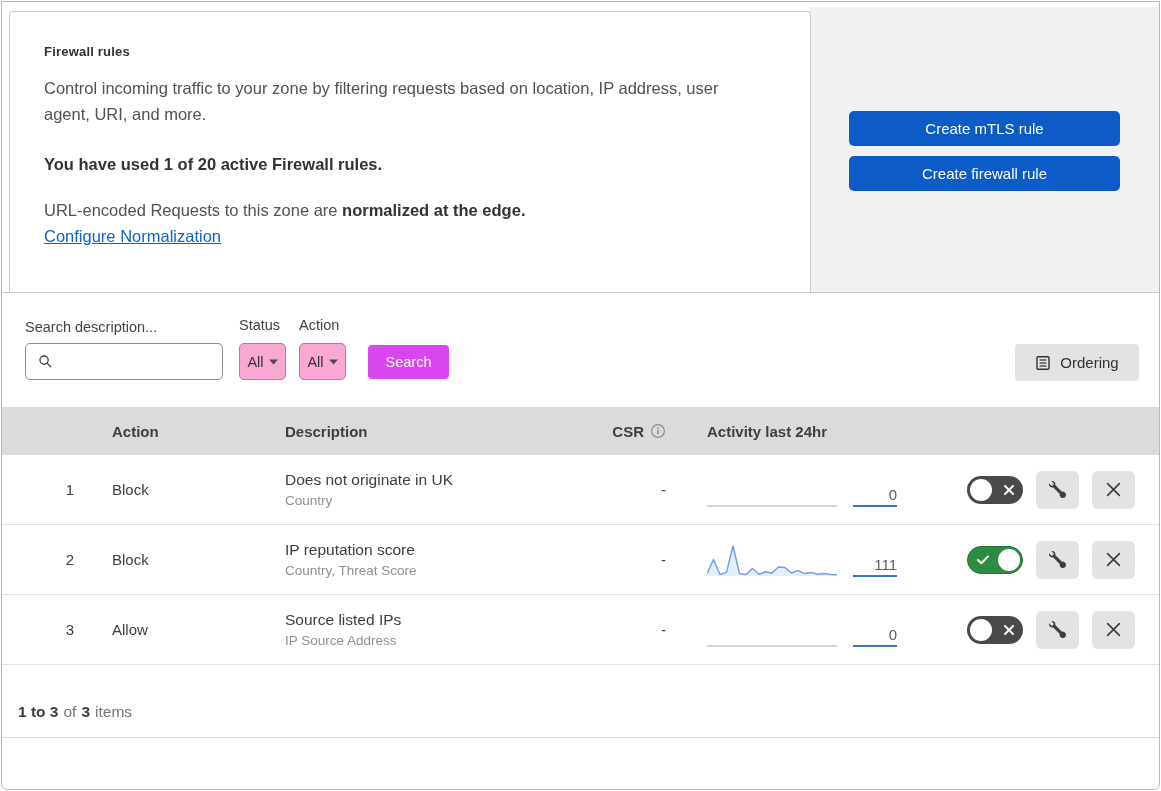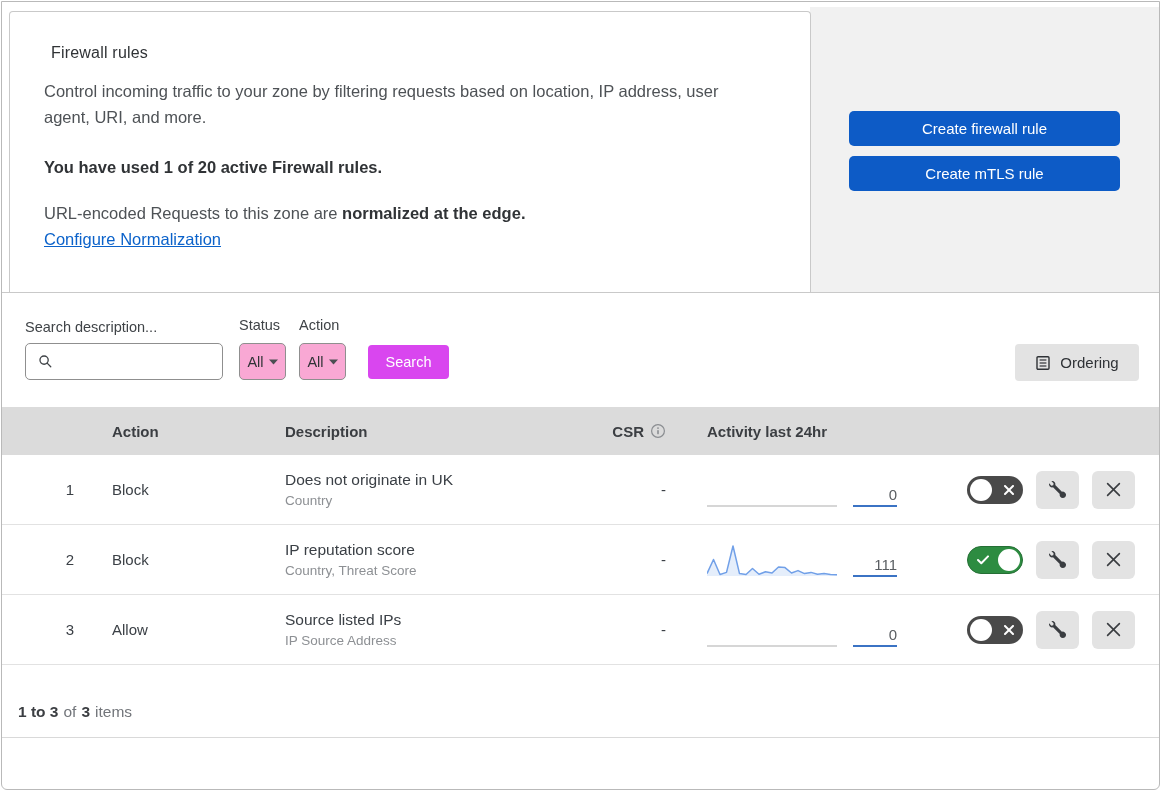--- a/index.html
+++ b/index.html
@@ -19,21 +19,21 @@
     position: relative;
   }
   
   .top-band { position: relative; height: 291px; background: #fff; border-bottom: 1px solid #c9c9c9; }
   .gray-panel { position: absolute; left: 808px; top: 5px; right: 0; bottom: 0; background: #f1f1f1; }
   .info-card {
     position: absolute; left: 7px; top: 9px; width: 802px; bottom: 0;
     background: #fff; border: 1px solid #c9c9c9; border-bottom: none;
     border-radius: 4px 4px 0 0; padding: 32px 34px;
   }
-  .card-title { font-size: 16px; font-weight: 400; color: #303336; letter-spacing: .2px; margin-left: 7px; }
+  .card-title { font-size: 13px; font-weight: 700; color: #303336; letter-spacing: .2px; }
   .card-desc { margin-top: 16px; font-size: 16.5px; color: #4e5256; line-height: 1.6; max-width: 720px; }
   .card-usage { margin-top: 27px; font-size: 16.5px; font-weight: 700; color: #303336; }
   .card-norm { margin-top: 27px; font-size: 16.5px; color: #4e5256; }
   .card-norm b { color: #303336; }
   .card-link { display: inline-block; margin-top: 7px; font-size: 16.5px; color: #0b62ca; text-decoration: underline; cursor: pointer; }
   .panel-buttons { position: absolute; left: 39px; top: 104px; width: 271px; display: flex; flex-direction: column; gap: 10px; }
   .btn-primary {
     display: block; width: 271px; height: 35px; border: none; border-radius: 5px;
     background: #0d5bc6; color: #fff; font-size: 15px; font-family: inherit; cursor: pointer;
   }
@@ -112,22 +112,22 @@
   .help-link { display: flex; align-items: center; gap: 8px; font-size: 15.5px; color: #0b62ca; cursor: pointer; text-decoration: none; }
 </style>
 </head>
 <body>
 
 <div class="page">
 
   <div class="top-band">
     <div class="gray-panel">
       <div class="panel-buttons">
+        <button class="btn-primary">Create mTLS rule</button>
         <button class="btn-primary">Create firewall rule</button>
-        <button class="btn-primary">Create mTLS rule</button>
       </div>
     </div>
     <div class="info-card">
       <div class="card-title">Firewall rules</div>
       <div class="card-desc">Control incoming traffic to your zone by filtering requests based on location, IP address, user agent, URI, and more.</div>
       <div class="card-usage">You have used 1 of 20 active Firewall rules.</div>
       <div class="card-norm">
         <span>URL-encoded Requests to this zone are </span><b>normalized at the edge.</b>
       </div>
       <a class="card-link">Configure Normalization</a>

